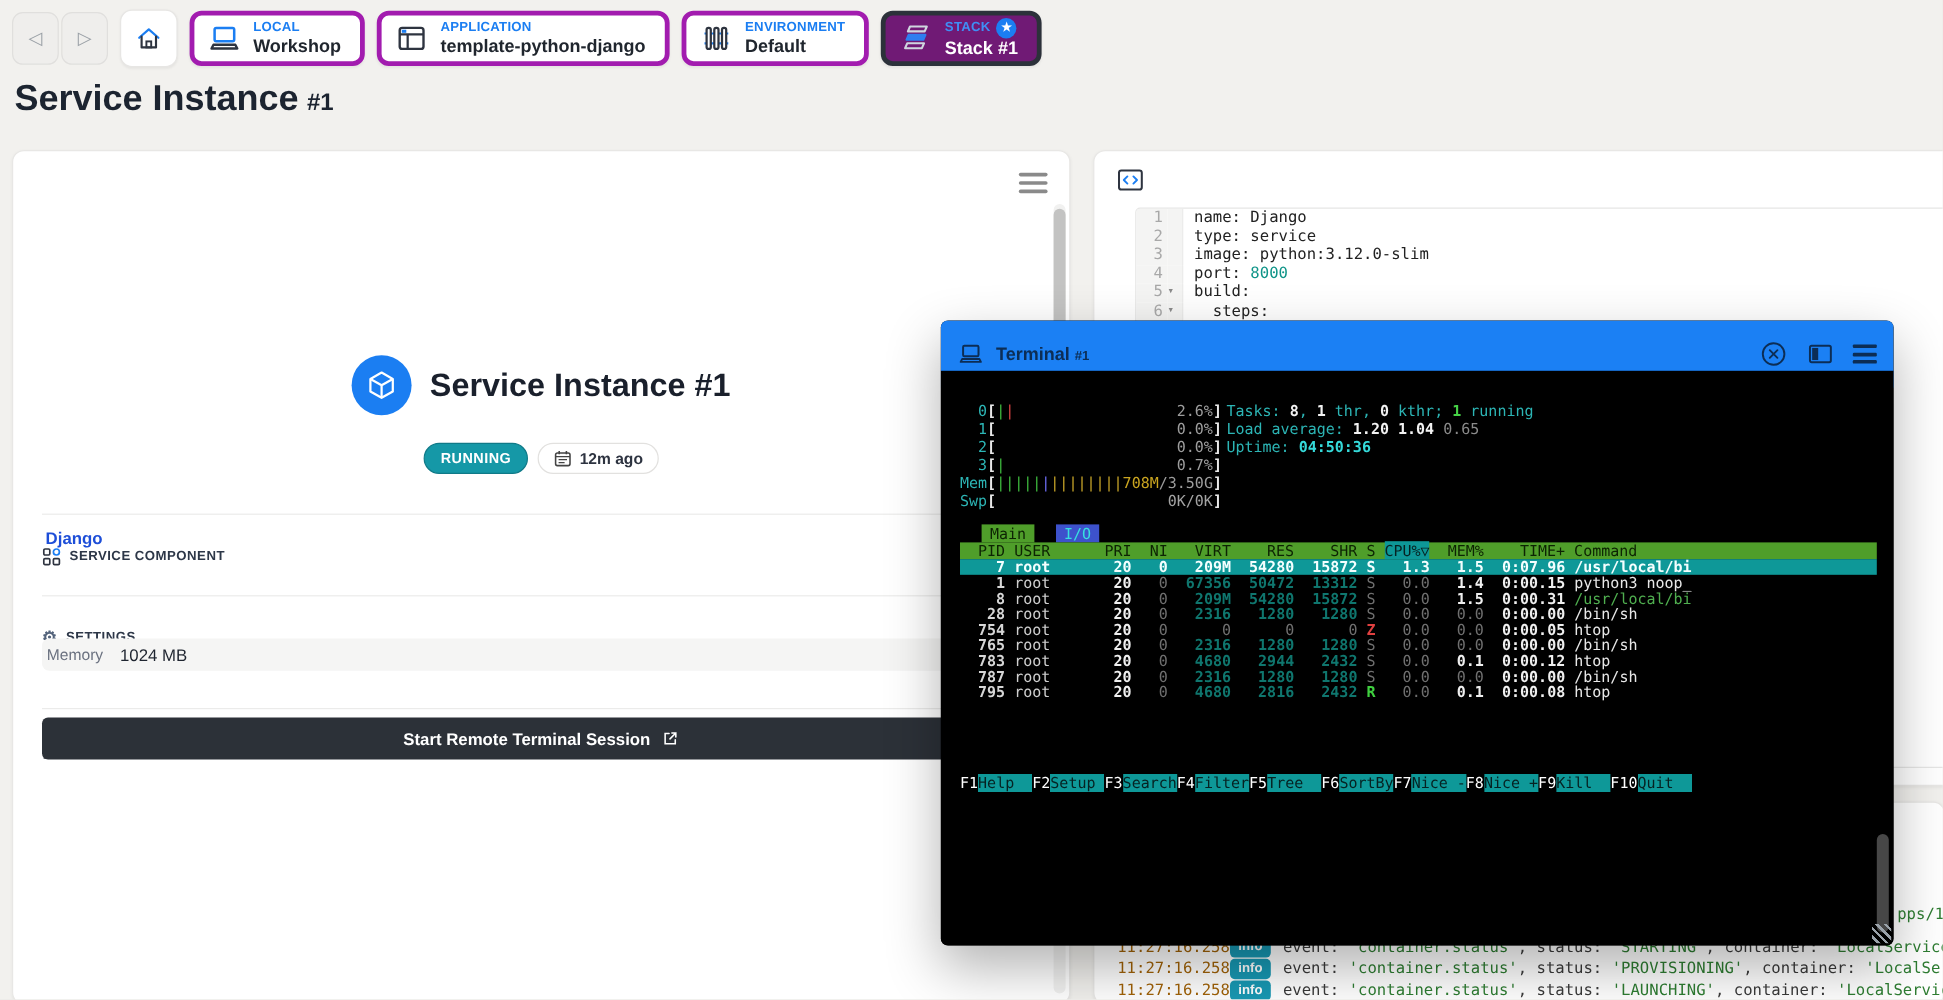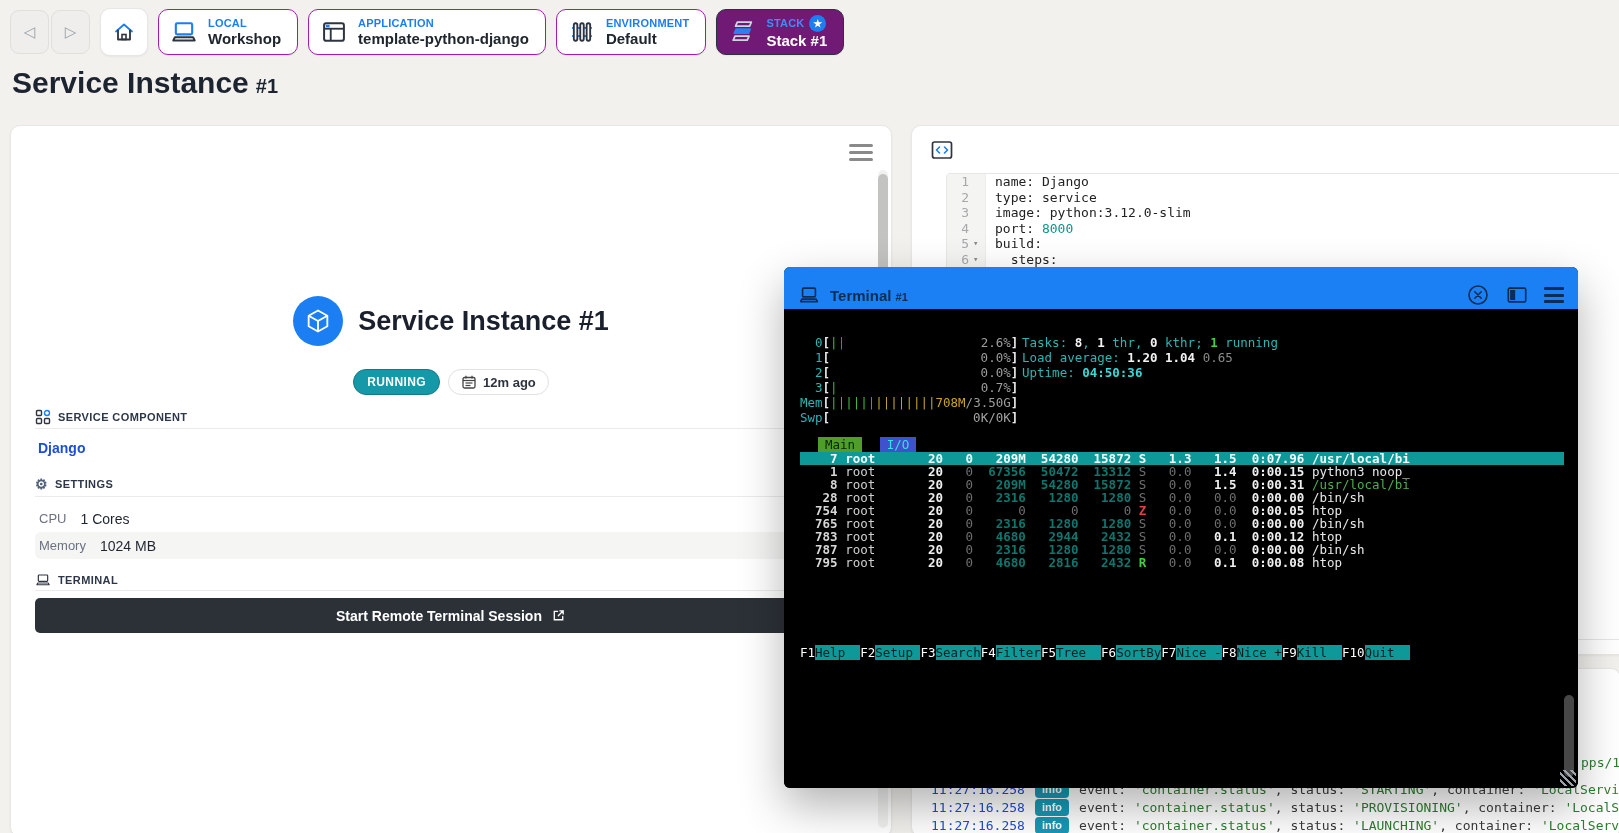--- a/index.html
+++ b/index.html
@@ -5,21 +5,21 @@
   html,body{margin:0;padding:0;background:#e9e8e6;}
   #app{position:relative;width:1619px;height:833px;overflow:hidden;background:#f2f1ee;
        font-family:"Liberation Sans",sans-serif;color:#1e2430;}
   
   .topnav{position:absolute;top:8px;left:10px;display:flex;align-items:center;gap:10px;z-index:5;}
   .histgroup{display:flex;gap:2px;}
   .histbtn{width:37px;height:42px;background:#efeeec;border:1px solid #e0dfdd;border-radius:9px;
            display:flex;align-items:center;justify-content:center;color:#9aa0a6;font-size:15px;cursor:pointer;}
   .sqbtn{width:46px;height:46px;background:#fff;border:1px solid #e7e6e4;border-radius:10px;
          display:flex;align-items:center;justify-content:center;box-shadow:0 1px 2px rgba(0,0,0,.05);cursor:pointer;}
-  .crumb{display:flex;align-items:center;gap:10px;background:#fff;border:1px solid #a21caf;border-radius:10px;
+  .crumb{display:flex;align-items:center;gap:10px;background:#fff;border:4px solid #a21caf;border-radius:10px;
          padding:6px 16px 6px 11px;height:46px;box-sizing:border-box;box-shadow:0 1px 2px rgba(0,0,0,.05);cursor:pointer;}
   .crumb .txt{display:flex;flex-direction:column;line-height:1.15;}
   .crumb .lab{font-size:11px;font-weight:700;color:#1b7ef2;letter-spacing:.2px;display:flex;align-items:center;gap:5px;}
   .crumb .val{font-size:15px;font-weight:700;color:#20262e;}
   .crumb.dark{background:#701a75;border-color:#2c313a;}
   .crumb.dark .val{color:#fff;}
   .crumb.dark .lab{color:#3f8ef5;}
   .starbadge{width:17px;height:17px;border-radius:50%;background:#1b7ef2;color:#fff;font-size:10px;
              display:inline-flex;align-items:center;justify-content:center;}
   
@@ -37,21 +37,21 @@
   .lscroll-thumb{position:absolute;right:3px;top:48px;width:10px;height:112px;background:#c3c3c2;border-radius:6px;cursor:pointer;}
   .inst-head{position:absolute;top:170px;left:0;width:100%;display:flex;align-items:center;justify-content:center;gap:15px;}
   .cube-circle{width:50px;height:50px;border-radius:50%;background:#1b7ef2;display:flex;align-items:center;justify-content:center;}
   .inst-title{font-size:27px;font-weight:600;color:#1a202c;}
   .badges{position:absolute;top:243px;left:0;width:100%;display:flex;justify-content:center;gap:8px;}
   .pill-running{background:#1598a7;border:1px solid #107a88;color:#fff;font-size:12px;font-weight:700;
                 letter-spacing:.4px;padding:5px 13px;border-radius:14px;}
   .pill-age{background:#fff;border:1px solid #e2e1df;color:#2d3340;font-size:13px;font-weight:600;
             padding:4px 12px;border-radius:14px;display:flex;align-items:center;gap:6px;}
   .sect-head{position:absolute;left:24px;display:flex;align-items:center;gap:7px;
-             font-size:11px;font-weight:700;letter-spacing:.4px;color:#2d3748;}
+             font-size:11px;font-weight:700;letter-spacing:.4px;color:#2d3748;margin-top:47px;}
   .sect-rule{position:absolute;left:24px;right:24px;height:1px;background:#ebebea;}
   .link-blue{position:absolute;left:27px;font-size:14px;font-weight:600;color:#1d4ed8;cursor:pointer;}
   .kv-row{position:absolute;left:24px;right:24px;height:27px;display:flex;align-items:center;gap:14px;
           padding:0 4px;border-radius:6px;font-size:14px;}
   .kv-row .k{color:#6b7280;font-size:13px;}
   .kv-row .v{color:#1f2530;font-weight:500;}
   .kv-row.alt{background:#f5f5f4;}
   .term-btn{position:absolute;left:24px;right:24px;top:472px;height:35px;background:#2c3138;border:none;border-radius:5px;
             color:#fff;font-size:14px;font-weight:700;display:flex;align-items:center;justify-content:center;gap:9px;
             cursor:pointer;font-family:"Liberation Sans",sans-serif;}
@@ -63,21 +63,21 @@
   .mline{display:flex;height:15.5px;align-items:center;font:13px "DejaVu Sans Mono",monospace;}
   .mnum{width:26px;text-align:right;color:#a8a8a8;background:#f4f4f3;flex:0 0 26px;padding-right:4px;height:100%;
         box-sizing:border-box;line-height:15.5px;}
   .mfold{width:12px;flex:0 0 12px;color:#8a8a8a;font-size:9px;background:#f4f4f3;height:100%;line-height:15.5px;
          border-right:1px solid #ececeb;}
   .mcode{white-space:pre;padding-left:9px;color:#222;}
   .c-num{color:#0f9488;}
   
   .logrow{position:absolute;white-space:pre;font:13px "DejaVu Sans Mono",monospace;color:#3a3a3a;
           display:flex;align-items:center;}
-  .ltime{color:#1d4ed8;margin-right:10px;}
+  .ltime{color:#a16207;}
   .lbadge{display:inline-block;background:#1899b4;color:#fff;border-radius:4px;font:700 11px "Liberation Sans",sans-serif;
           padding:2px 7px 3px;margin-right:10px;}
   .c-lstr{color:#2e7d32;}
   .c-lkey{color:#3a3a3a;}
   #log-r1{left:669px;top:86px;}
   #log-r2{left:19px;top:112px;}
   #log-r3{left:19px;top:130px;}
   #log-r4{left:19px;top:148px;}
   
   #terminal-win{position:absolute;left:784px;top:267px;width:794px;height:521px;z-index:20;border-radius:6px;
@@ -259,24 +259,20 @@
     </div>
     <div class="sect-rule" style="top:302px"></div>
     <div class="link-blue" style="top:314px">Django</div>
 
     <div class="sect-head" style="top:351px">
       <span style="font-size:14px;color:#52627a;line-height:1;">⚙</span>
       <span>SETTINGS</span>
     </div>
     <div class="sect-rule" style="top:370px"></div>
 
-    <div class="kv-row" style="top:379px">
-      <span class="k">CPU</span>
-      <span class="v">1 Cores</span>
-    </div>
     <div class="kv-row alt" style="top:406px">
       <span class="k">Memory</span>
       <span class="v">1024 MB</span>
     </div>
 
     <div class="sect-head" style="top:446px">
       <span>
         <svg width="16" height="16" viewBox="0 0 24 24" fill="none">
           <rect x="5" y="4.5" width="14" height="9.5" rx="1.2" stroke="#2e3440" stroke-width="1.8"></rect>
           <path d="M4.2 16.5 H19.8 L21.2 19.2 H2.8 Z" stroke="#2e3440" stroke-width="1.7" stroke-linejoin="round"></path>
@@ -395,20 +391,21 @@
       <div id="hinfo">
           <div class="tline"><span class="c-cyan">Tasks: </span><span class="c-bw">8</span><span class="c-cyan">, </span><span class="c-bw">1</span><span class="c-cyan"> thr, </span><span class="c-bw">0</span><span class="c-cyan"> kthr; </span><span class="c-bgn">1</span><span class="c-cyan"> running</span></div>
           <div class="tline"><span class="c-cyan">Load average: </span><span class="c-bw">1.20 </span><span class="c-bw">1.04 </span><span class="c-dim2">0.65</span></div>
           <div class="tline"><span class="c-cyan">Uptime: </span><span class="c-bcy">04:50:36</span></div>
         </div>
       <div id="htop-tabs">
         <span class="tab-main">Main</span>
         <span class="tab-io">I/O</span>
       </div>
       <div id="proc-table">
+        <div class="phead" id="phead"><span class="c-th">  PID USER      PRI  NI   VIRT    RES    SHR S </span><span class="c-thsort">CPU%▽</span><span class="c-th">  MEM%    TIME+ Command</span></div>
         <div id="prows">
             <div class="prow sel"><span class="cPid">    7</span><span> </span><span class="cUser">root      </span><span class="cPri"> 20</span><span> </span><span class="cDim">  0</span><span> </span><span class="cMem">  209M</span><span> </span><span class="cMem"> 54280</span><span> </span><span class="cMem"> 15872</span><span> </span><span class="cDim">S</span><span> </span><span class="cBrt">  1.3</span><span> </span><span class="cBrt">  1.5</span><span> </span><span class="cTime"> 0:07.96</span><span> </span><span class="cCmd">/usr/local/bi</span></div>
             <div class="prow"><span class="cPid">    1</span><span> </span><span class="cUser">root      </span><span class="cPri"> 20</span><span> </span><span class="cDim">  0</span><span> </span><span class="cMem"> 67356</span><span> </span><span class="cMem"> 50472</span><span> </span><span class="cMem"> 13312</span><span> </span><span class="cDim">S</span><span> </span><span class="cDim">  0.0</span><span> </span><span class="cBrt">  1.4</span><span> </span><span class="cTime"> 0:00.15</span><span> </span><span class="cCmd">python3 noop_</span></div>
             <div class="prow"><span class="cPid">    8</span><span> </span><span class="cUser">root      </span><span class="cPri"> 20</span><span> </span><span class="cDim">  0</span><span> </span><span class="cMem">  209M</span><span> </span><span class="cMem"> 54280</span><span> </span><span class="cMem"> 15872</span><span> </span><span class="cDim">S</span><span> </span><span class="cDim">  0.0</span><span> </span><span class="cBrt">  1.5</span><span> </span><span class="cTime"> 0:00.31</span><span> </span><span class="cCmdG">/usr/local/bi</span></div>
             <div class="prow"><span class="cPid">   28</span><span> </span><span class="cUser">root      </span><span class="cPri"> 20</span><span> </span><span class="cDim">  0</span><span> </span><span class="cMem">  2316</span><span> </span><span class="cMem">  1280</span><span> </span><span class="cMem">  1280</span><span> </span><span class="cDim">S</span><span> </span><span class="cDim">  0.0</span><span> </span><span class="cDim">  0.0</span><span> </span><span class="cTime"> 0:00.00</span><span> </span><span class="cCmd">/bin/sh</span></div>
             <div class="prow"><span class="cPid">  754</span><span> </span><span class="cUser">root      </span><span class="cPri"> 20</span><span> </span><span class="cDim">  0</span><span> </span><span class="cDim">     0</span><span> </span><span class="cDim">     0</span><span> </span><span class="cDim">     0</span><span> </span><span class="cZ">Z</span><span> </span><span class="cDim">  0.0</span><span> </span><span class="cDim">  0.0</span><span> </span><span class="cTime"> 0:00.05</span><span> </span><span class="cCmd">htop</span></div>
             <div class="prow"><span class="cPid">  765</span><span> </span><span class="cUser">root      </span><span class="cPri"> 20</span><span> </span><span class="cDim">  0</span><span> </span><span class="cMem">  2316</span><span> </span><span class="cMem">  1280</span><span> </span><span class="cMem">  1280</span><span> </span><span class="cDim">S</span><span> </span><span class="cDim">  0.0</span><span> </span><span class="cDim">  0.0</span><span> </span><span class="cTime"> 0:00.00</span><span> </span><span class="cCmd">/bin/sh</span></div>
             <div class="prow"><span class="cPid">  783</span><span> </span><span class="cUser">root      </span><span class="cPri"> 20</span><span> </span><span class="cDim">  0</span><span> </span><span class="cMem">  4680</span><span> </span><span class="cMem">  2944</span><span> </span><span class="cMem">  2432</span><span> </span><span class="cDim">S</span><span> </span><span class="cDim">  0.0</span><span> </span><span class="cBrt">  0.1</span><span> </span><span class="cTime"> 0:00.12</span><span> </span><span class="cCmd">htop</span></div>
             <div class="prow"><span class="cPid">  787</span><span> </span><span class="cUser">root      </span><span class="cPri"> 20</span><span> </span><span class="cDim">  0</span><span> </span><span class="cMem">  2316</span><span> </span><span class="cMem">  1280</span><span> </span><span class="cMem">  1280</span><span> </span><span class="cDim">S</span><span> </span><span class="cDim">  0.0</span><span> </span><span class="cDim">  0.0</span><span> </span><span class="cTime"> 0:00.00</span><span> </span><span class="cCmd">/bin/sh</span></div>
             <div class="prow"><span class="cPid">  795</span><span> </span><span class="cUser">root      </span><span class="cPri"> 20</span><span> </span><span class="cDim">  0</span><span> </span><span class="cMem">  4680</span><span> </span><span class="cMem">  2816</span><span> </span><span class="cMem">  2432</span><span> </span><span class="cR">R</span><span> </span><span class="cDim">  0.0</span><span> </span><span class="cBrt">  0.1</span><span> </span><span class="cTime"> 0:00.08</span><span> </span><span class="cCmd">htop</span></div>

